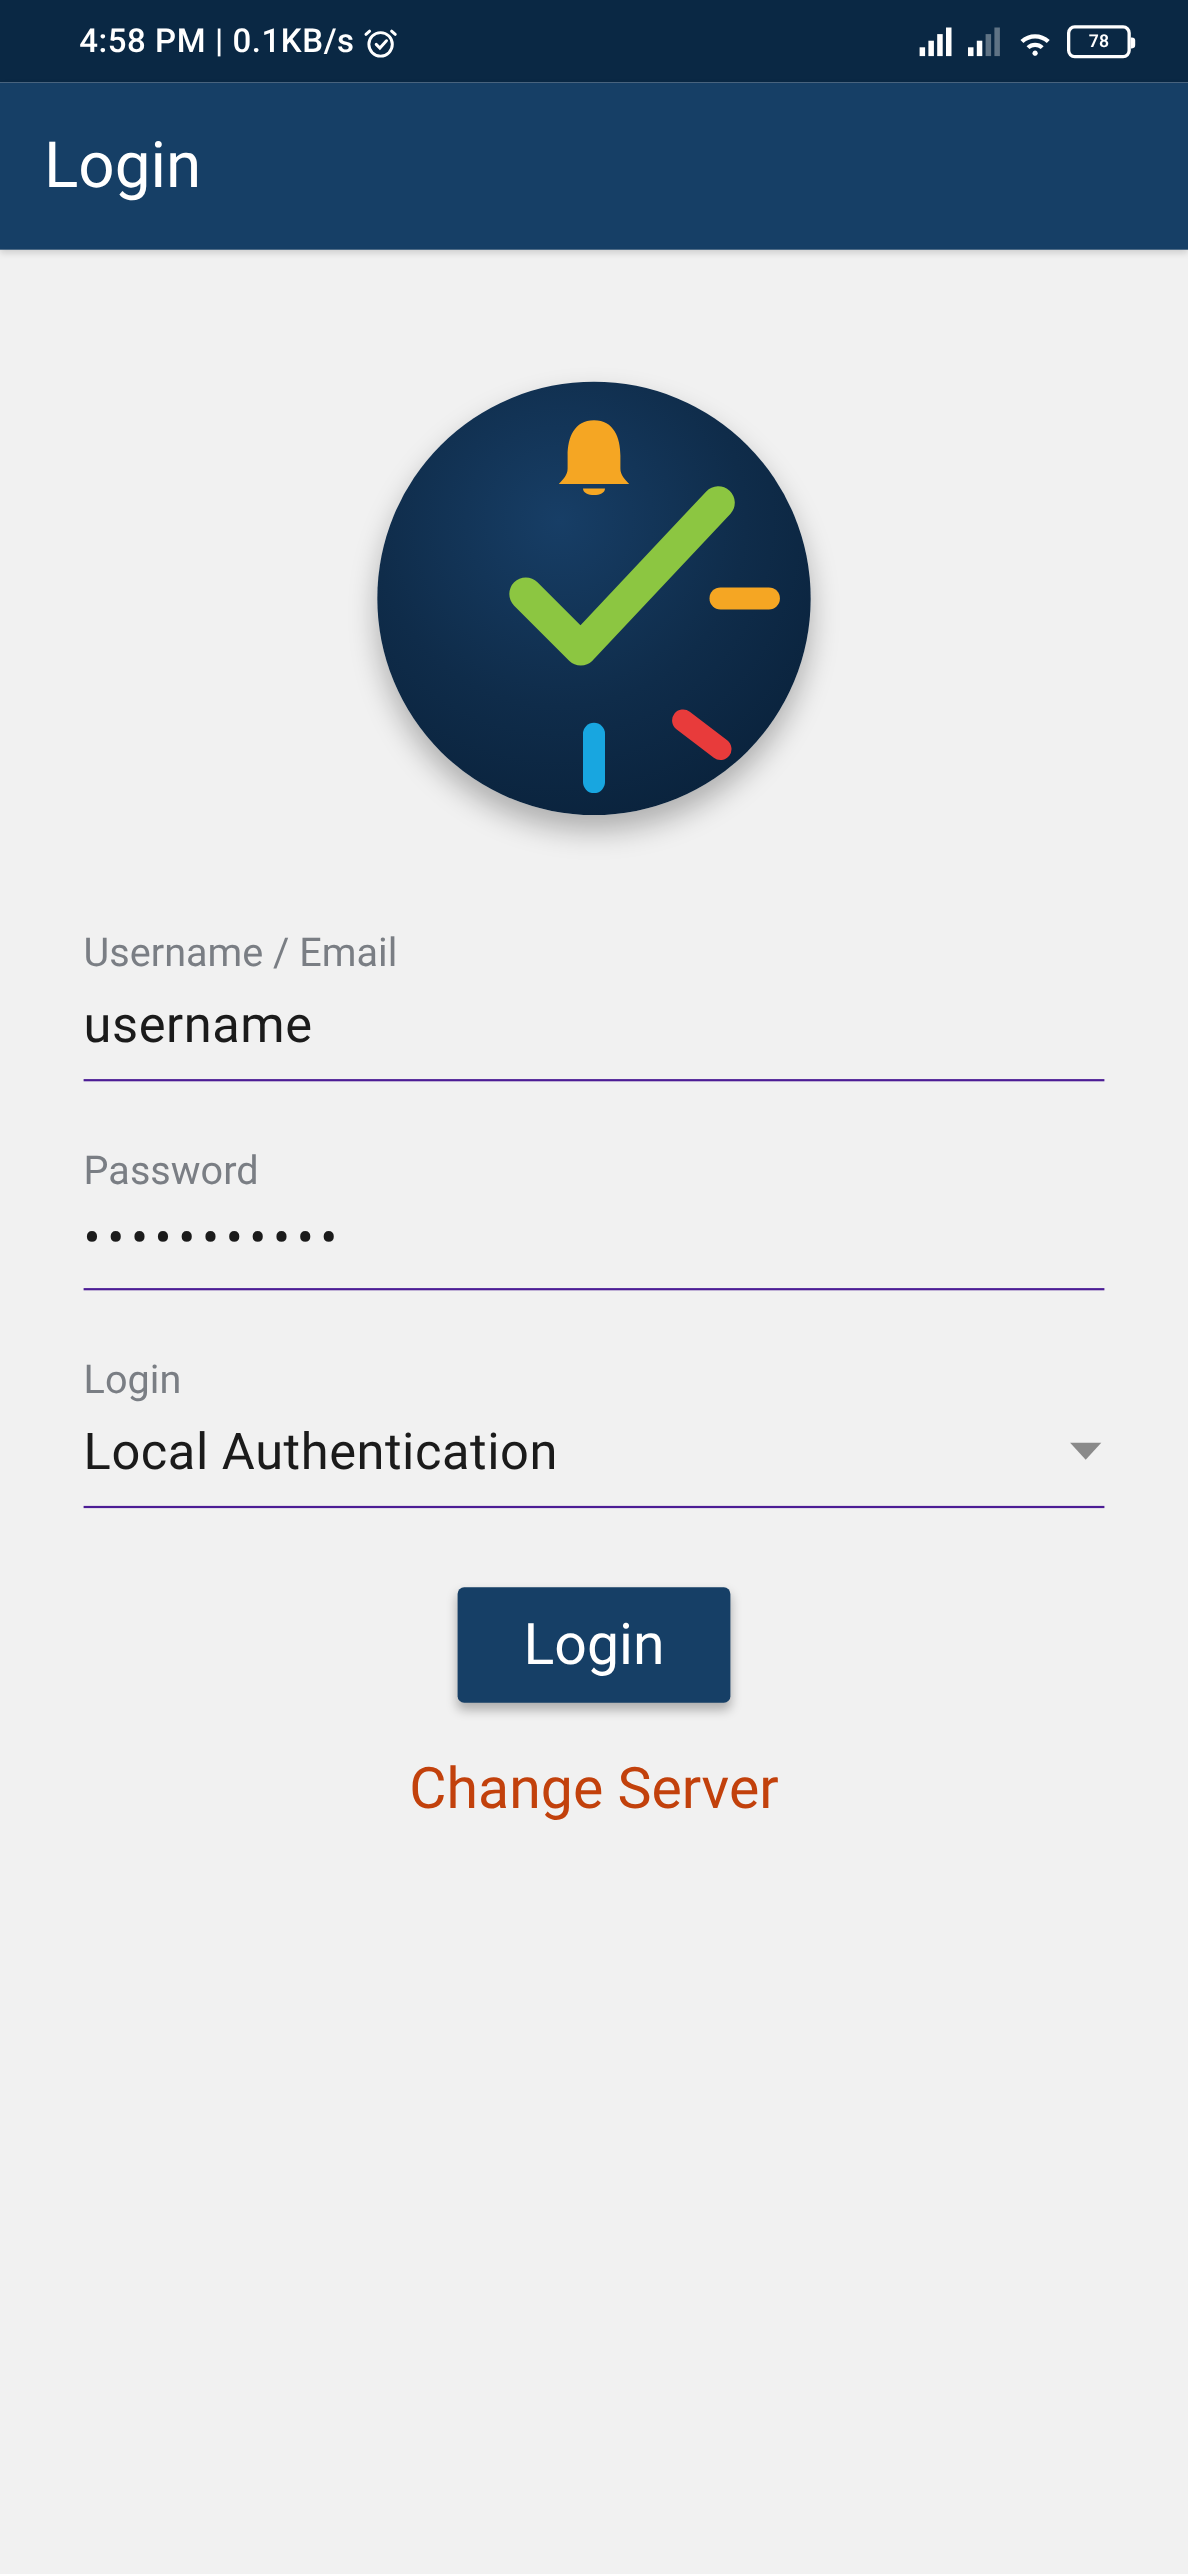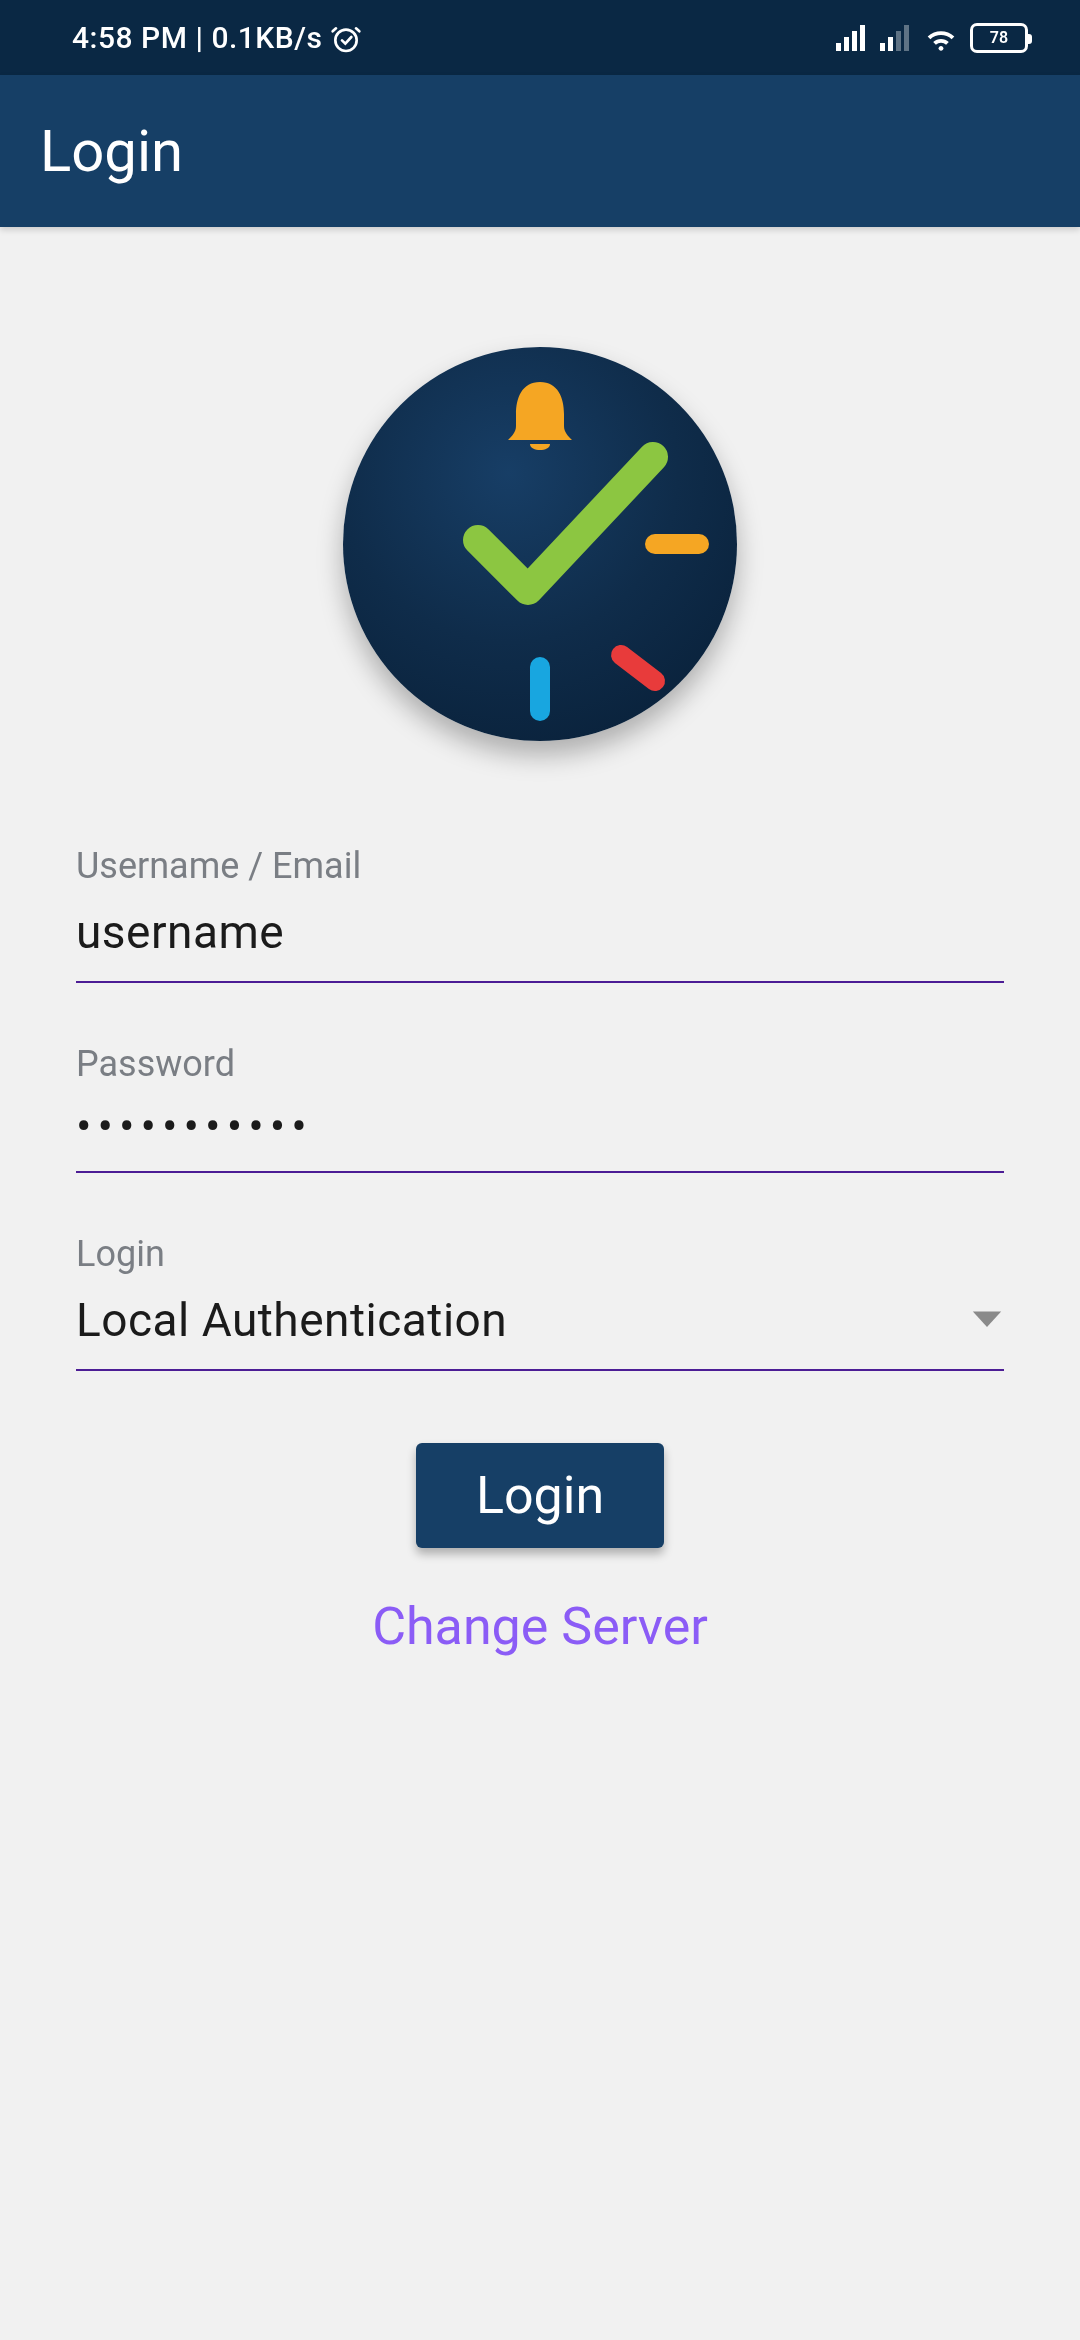--- a/index.html
+++ b/index.html
@@ -103,21 +103,21 @@
       padding: 22px 60px;
       border-radius: 6px;
       border: none;
       font-family: inherit;
       box-shadow: 0 6px 10px rgba(0,0,0,.28);
       cursor: pointer;
     }
     .change-server {
       display: block;
       margin-top: 48px;
-      color: #8b5cf6;
+      color: #c2410c;
       font-size: 52px;
       text-decoration: none;
       cursor: pointer;
     }
   </style>
 </head>
 <body>
 
 <div class="status-bar">
   <div class="status-left">

